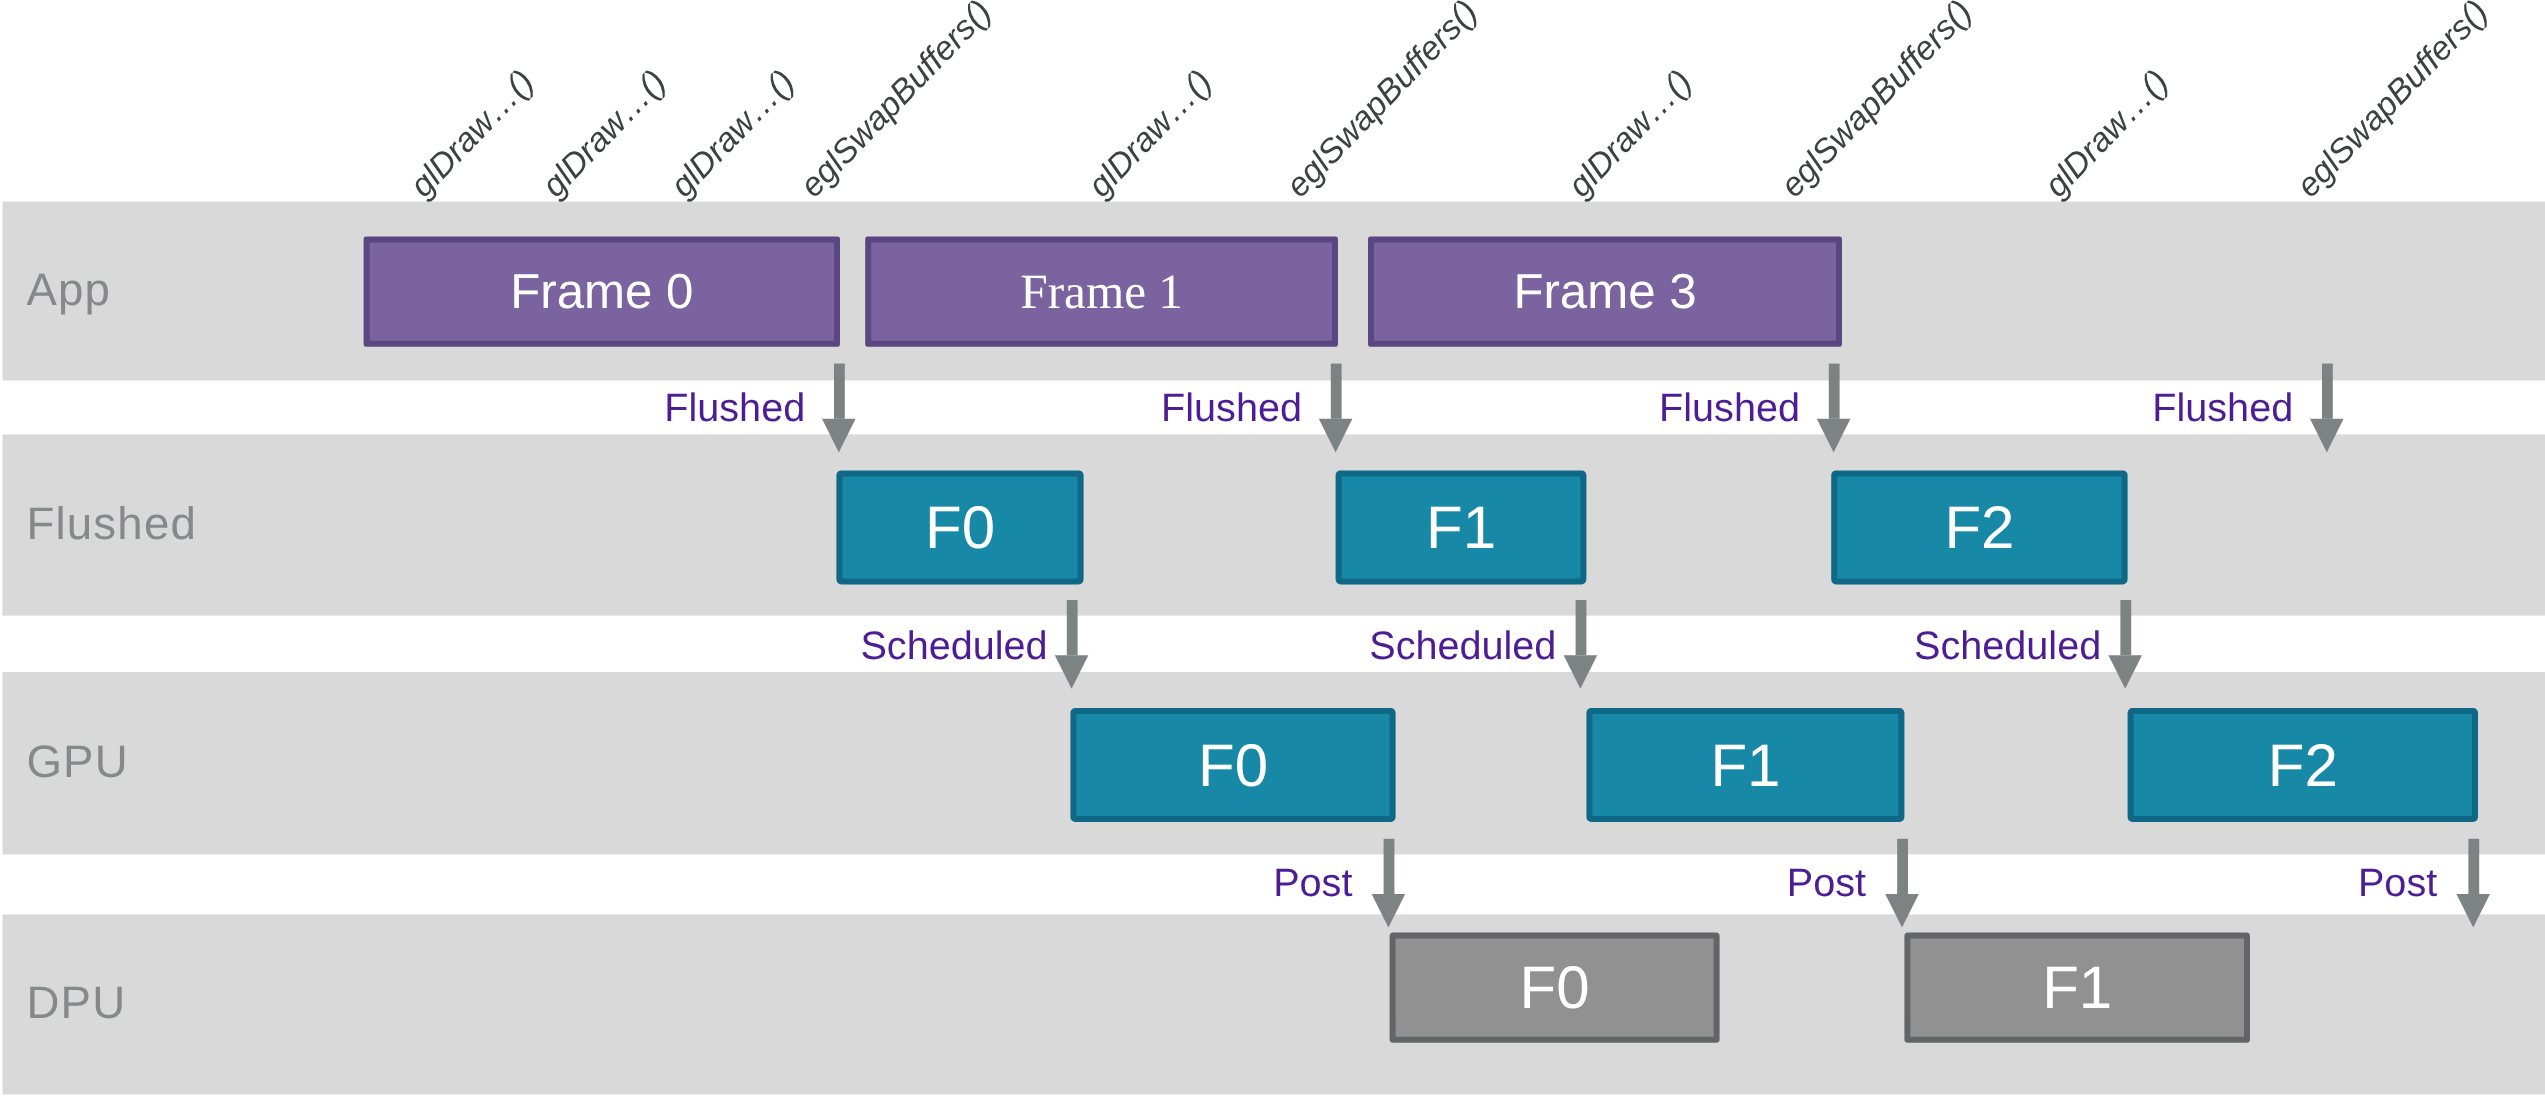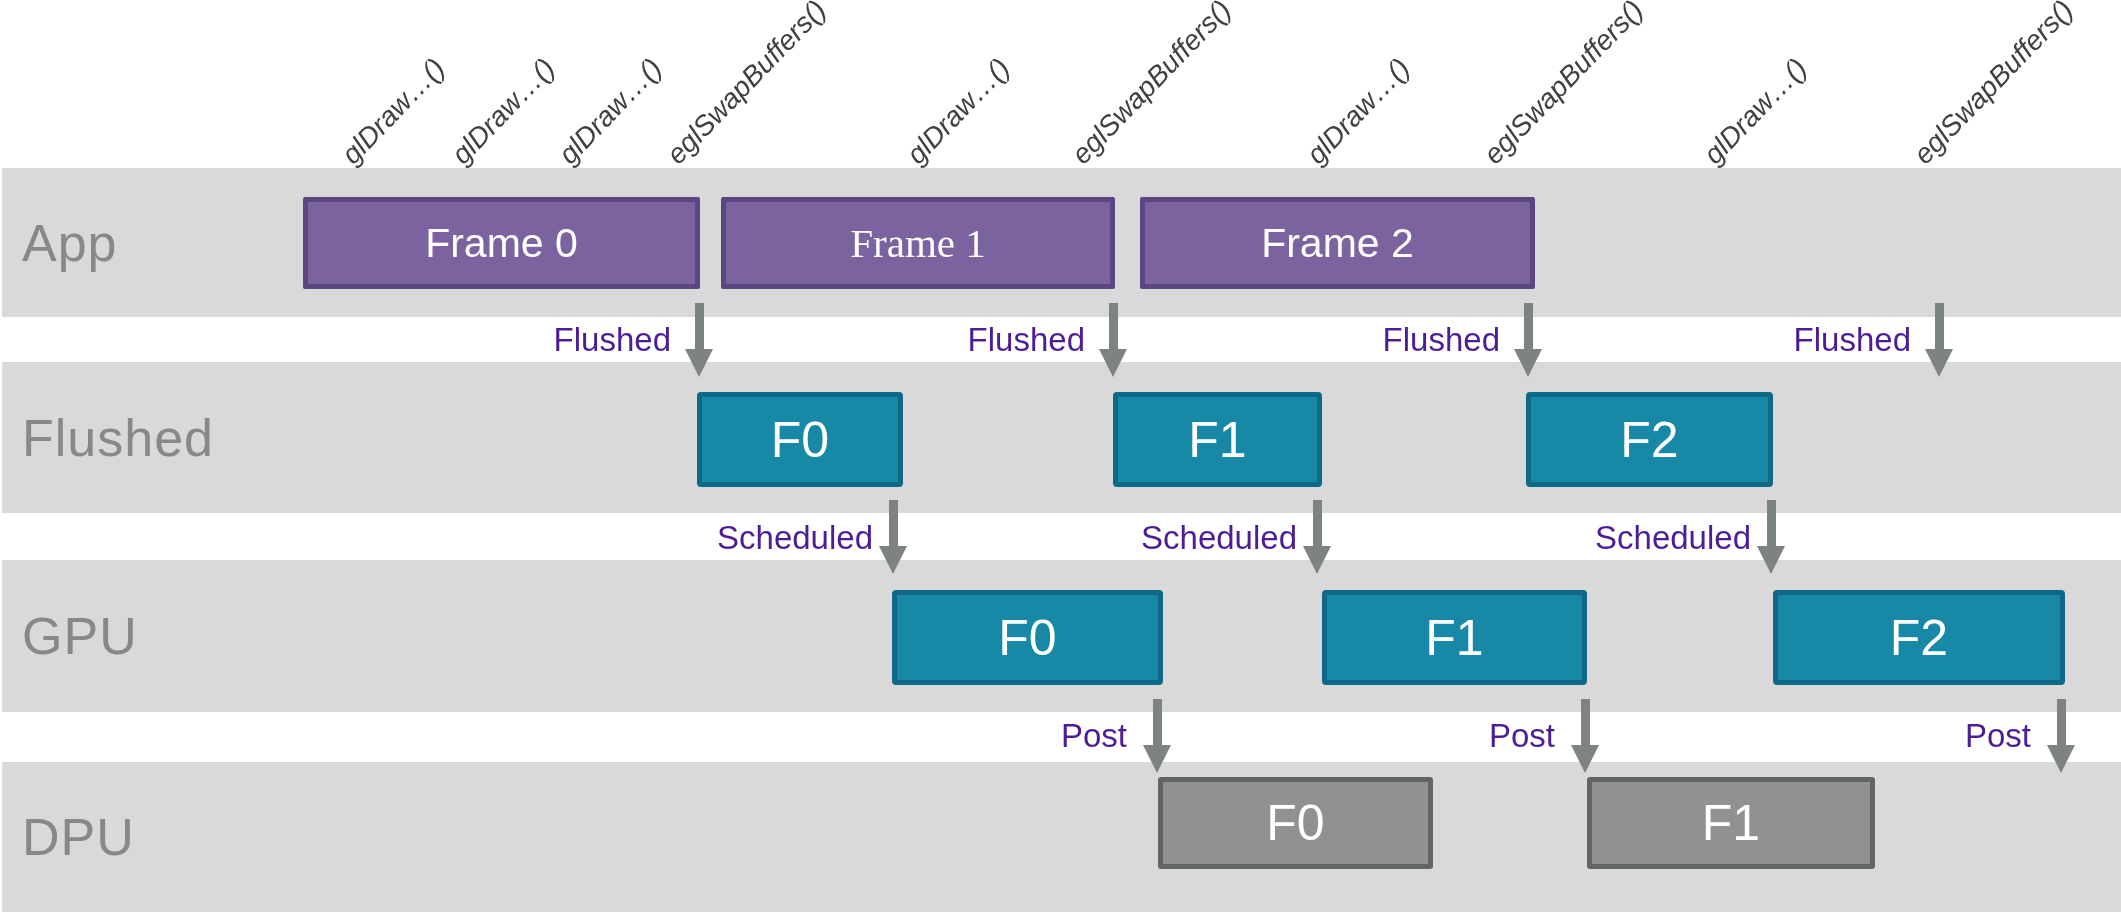--- a/index.html
+++ b/index.html
@@ -1,20 +1,20 @@
 <!DOCTYPE html>
 <html><head>
 <meta charset="utf-8">
 <style>
   html,body{margin:0;padding:0;background:#ffffff;}
   .canvas{position:relative;width:2121px;height:916px;overflow:hidden;
           font-family:"Liberation Sans",sans-serif;background:#ffffff;}
   .lane{position:absolute;left:2px;width:2119px;background:#d9d9d9;}
   .lane-label{position:absolute;left:20px;top:50%;transform:translateY(-50%);
-              font-size:52px;color:#85898a;letter-spacing:1px;}
+              font-size:38px;color:#85898a;letter-spacing:1px;}
   .call{position:absolute;top:136px;height:36px;line-height:36px;white-space:nowrap;
         transform:rotate(-46deg);transform-origin:0% 100%;
         font-style:italic;font-size:28px;color:#3e4142;}
   .box{position:absolute;box-sizing:border-box;display:flex;align-items:center;justify-content:center;
        color:#ffffff;}
   .frame{top:197px;height:92px;background:#7a639e;border:5px solid #5a4680;border-radius:2px;
          font-size:41px;}
   .teal{background:#1789a6;border:5px solid #0f6885;border-radius:4px;font-size:50px;}
   .drv{top:392px;height:95px;}
   .gpu{top:590px;height:95px;}
@@ -48,21 +48,21 @@
   <div class="call" style="left:685px;">eglSwapBuffers()</div>
   <div class="call" style="left:925px;">glDraw…()</div>
   <div class="call" style="left:1090px;">eglSwapBuffers()</div>
   <div class="call" style="left:1325px;">glDraw…()</div>
   <div class="call" style="left:1502px;">eglSwapBuffers()</div>
   <div class="call" style="left:1722px;">glDraw…()</div>
   <div class="call" style="left:1932px;">eglSwapBuffers()</div>
 
   <div class="box frame" style="left:303px;width:397px;">Frame 0</div>
   <div class="box frame" style="left:721px;width:394px;font-family:Liberation Serif, serif;">Frame 1</div>
-  <div class="box frame" style="left:1140px;width:395px;">Frame 2</div>
+  <div class="box frame" style="left:1140px;width:395px;">Frame 3</div>
 
   <div class="arrow" style="left:695px;top:303px;height:46px;"></div>
   <div class="arrow" style="left:1109px;top:303px;height:46px;"></div>
   <div class="arrow" style="left:1524px;top:303px;height:46px;"></div>
   <div class="arrow" style="left:1935px;top:303px;height:46px;"></div>
   <div class="alabel" style="left:391px;top:320px;">Flushed</div>
   <div class="alabel" style="left:805px;top:320px;">Flushed</div>
   <div class="alabel" style="left:1220px;top:320px;">Flushed</div>
   <div class="alabel" style="left:1631px;top:320px;">Flushed</div>
 

